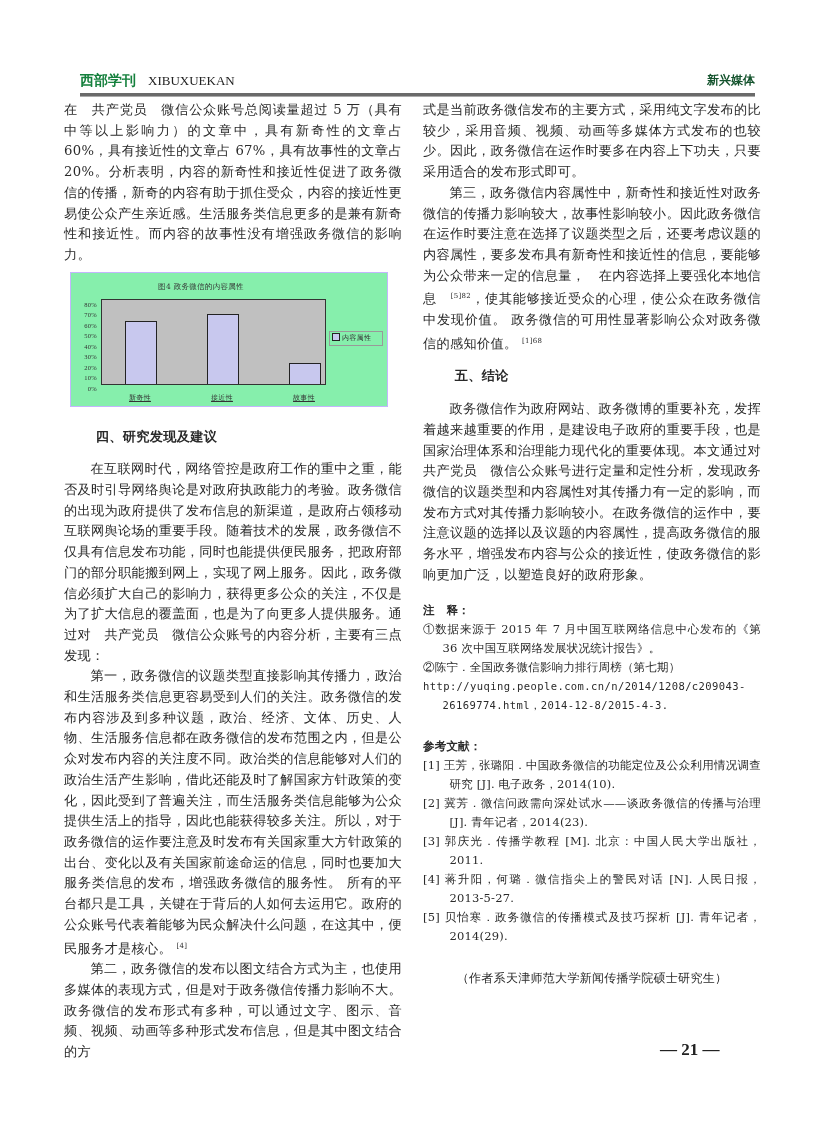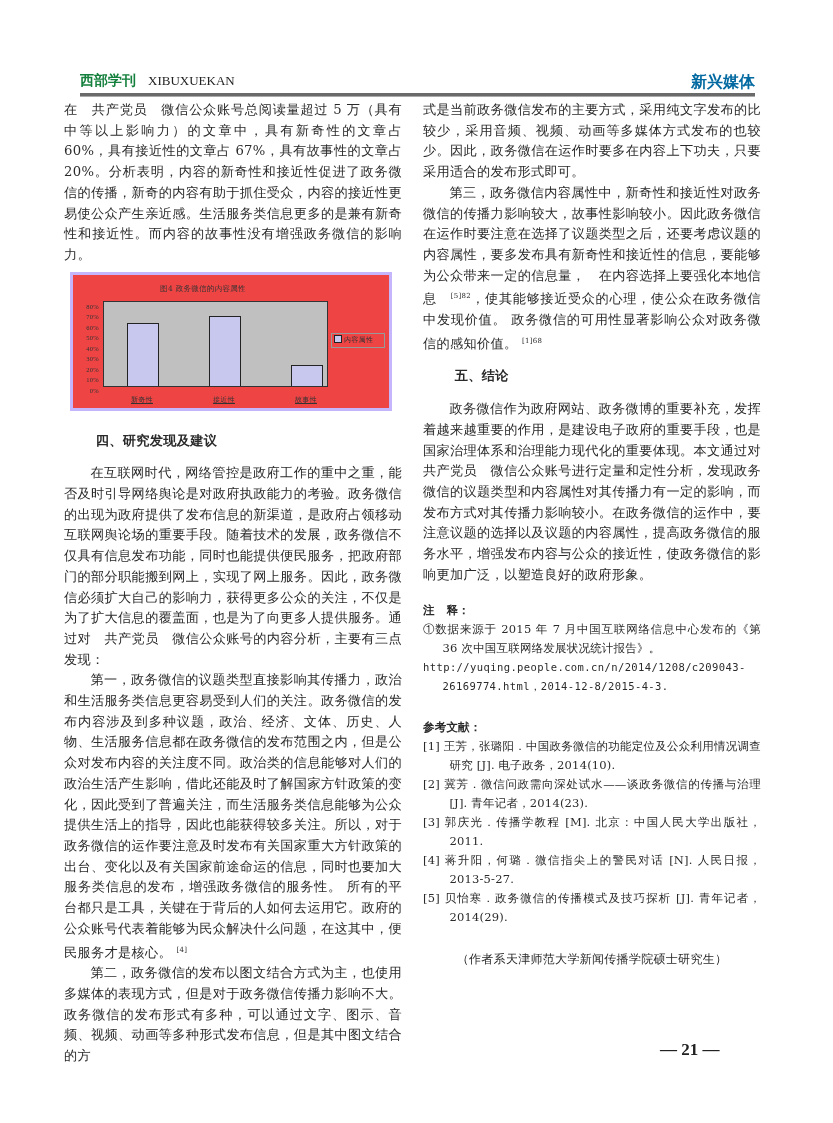--- a/index.html
+++ b/index.html
@@ -1,31 +1,31 @@
 <!DOCTYPE html>
 <html><head>
 <meta charset="utf-8">
 <style>
   html, body { margin: 0; padding: 0; background: #ffffff; }
   body { width: 833px; height: 1123px; position: relative; font-family: "DejaVu Serif", serif; color: #2a2a2a; overflow: hidden; }
   .header { position: absolute; left: 80px; top: 72px; width: 675px; height: 22px; }
   .header .journal { position: absolute; left: 0; top: 0; font-family: "DejaVu Sans", sans-serif; font-weight: bold; font-size: 14px; color: #15803d; }
   .header .journal-en { position: absolute; left: 68px; top: 1px; font-family: "Liberation Serif", serif; font-size: 13px; color: #222; }
-  .header .section { position: absolute; right: 0; top: 0; font-family: "DejaVu Sans", sans-serif; font-weight: bold; font-size: 16px; color: #0369a1; }
+  .header .section { position: absolute; right: 0; top: 0; font-family: "DejaVu Sans", sans-serif; font-weight: bold; font-size: 12px; color: #14532d; }
   .header-rule { position: absolute; left: 80px; top: 93px; width: 675px; height: 3px; background: #6a6a6a; border-bottom: 1px solid #aaa; }
 
   .col { position: absolute; top: 100px; width: 338px; font-size: 13.2px; line-height: 20.7px; letter-spacing: 0.3px; text-align: justify; }
   .col.left { left: 64px; }
   .col.right { left: 423px; }
   .col p { margin: 0; }
   .col p.indent { text-indent: 2em; }
   .col h3 { margin: 12px; font-family: "DejaVu Sans", sans-serif; font-weight: bold; font-size: 13.2px; line-height: 20.7px; padding-left: 1.5em; }
   sup { font-size: 7px; vertical-align: 5px; }
 
-  .chart { position: relative; width: 316px; height: 133px; border: 3px solid #c4b5fd; margin: 6px 0 20px 6px; background: #ef4444; }
+  .chart { position: relative; width: 316px; height: 133px; border: 1px solid #c4b5fd; margin: 6px 0 20px 6px; background: #86efac; }
   .chart .title { position: absolute; left: 0; width: 260px; top: 4px; text-align: center; font-size: 7.5px; color: #333; }
   .chart .plot { position: absolute; left: 30px; top: 26px; width: 223px; height: 84px; background: #c0c0c0; border: 1px solid #333; }
   .chart .ytick { position: absolute; left: 2px; width: 24px; font-size: 6.5px; font-family: "Liberation Serif", serif; color: #333; text-align: right; }
   .chart .bar { position: absolute; bottom: 0; width: 32px; background: #c8c8ee; border: 1px solid #222; border-bottom: none; box-sizing: border-box; }
   .chart .xlabel { position: absolute; top: 115px; width: 60px; text-align: center; font-size: 7px; color: #333; text-decoration: underline; }
   .chart .legend { position: absolute; left: 258px; top: 58px; width: 52px; height: 13px; border: 1px solid #999; font-size: 7px; line-height: 13px; color: #333; }
   .chart .legend .sw { display: inline-block; width: 6px; height: 6px; background: #c8c8ee; border: 1px solid #222; margin: 0 2px 0 2px; vertical-align: -1px; }
 
   .notes { font-size: 11.5px; line-height: 19px; letter-spacing: 0.2px; }
   .notes .head { font-family: "DejaVu Sans", sans-serif; font-weight: bold; font-size: 11.5px; margin-top: 0; }
@@ -80,20 +80,21 @@
 
 <div class="col right">
   <p>式是当前政务微信发布的主要方式，采用纯文字发布的比较少，采用音频、视频、动画等多媒体方式发布的也较少。因此，政务微信在运作时要多在内容上下功夫，只要采用适合的发布形式即可。</p>
   <p class="indent"><span>第三，政务微信内容属性中，新奇性和接近性对政务微信的传播力影响较大，故事性影响较小。因此政务微信在运作时要注意在选择了议题类型之后，还要考虑议题的内容属性，要多发布具有新奇性和接近性的信息，要能够为公众带来一定的信息量，　在内容选择上要强化本地信息　</span><sup>[5]82</sup><span>，使其能够接近受众的心理，使公众在政务微信中发现价值。 政务微信的可用性显著影响公众对政务微信的感知价值。</span> <sup>[1]68</sup></p>
   <h3>五、结论</h3>
   <p class="indent">政务微信作为政府网站、政务微博的重要补充，发挥着越来越重要的作用，是建设电子政府的重要手段，也是国家治理体系和治理能力现代化的重要体现。本文通过对　共产党员　微信公众账号进行定量和定性分析，发现政务微信的议题类型和内容属性对其传播力有一定的影响，而发布方式对其传播力影响较小。在政务微信的运作中，要注意议题的选择以及议题的内容属性，提高政务微信的服务水平，增强发布内容与公众的接近性，使政务微信的影响更加广泛，以塑造良好的政府形象。</p>
 
   <div class="notes" style="margin-top:16px">
     <div class="head">注　释：</div>
     <div class="item">①数据来源于 2015 年 7 月中国互联网络信息中心发布的《第 36 次中国互联网络发展状况统计报告》。</div>
+    <div class="item">②陈宁．全国政务微信影响力排行周榜（第七期）</div>
     <div class="item"><span class="mono">http://yuqing.people.com.cn/n/2014/1208/c209043-26169774.html，2014-12-8/2015-4-3.</span></div>
   </div>
 
   <div class="notes refs" style="margin-top:22px">
     <div class="head">参考文献：</div>
     <div class="item">[1] 王芳，张璐阳．中国政务微信的功能定位及公众利用情况调查研究 [J]. 电子政务，2014(10).</div>
     <div class="item">[2] 冀芳．微信问政需向深处试水——谈政务微信的传播与治理 [J]. 青年记者，2014(23).</div>
     <div class="item">[3] 郭庆光．传播学教程 [M]. 北京：中国人民大学出版社，2011.</div>
     <div class="item">[4] 蒋升阳，何璐．微信指尖上的警民对话 [N]. 人民日报，2013-5-27.</div>
     <div class="item">[5] 贝怡寒．政务微信的传播模式及技巧探析 [J]. 青年记者，2014(29).</div>

